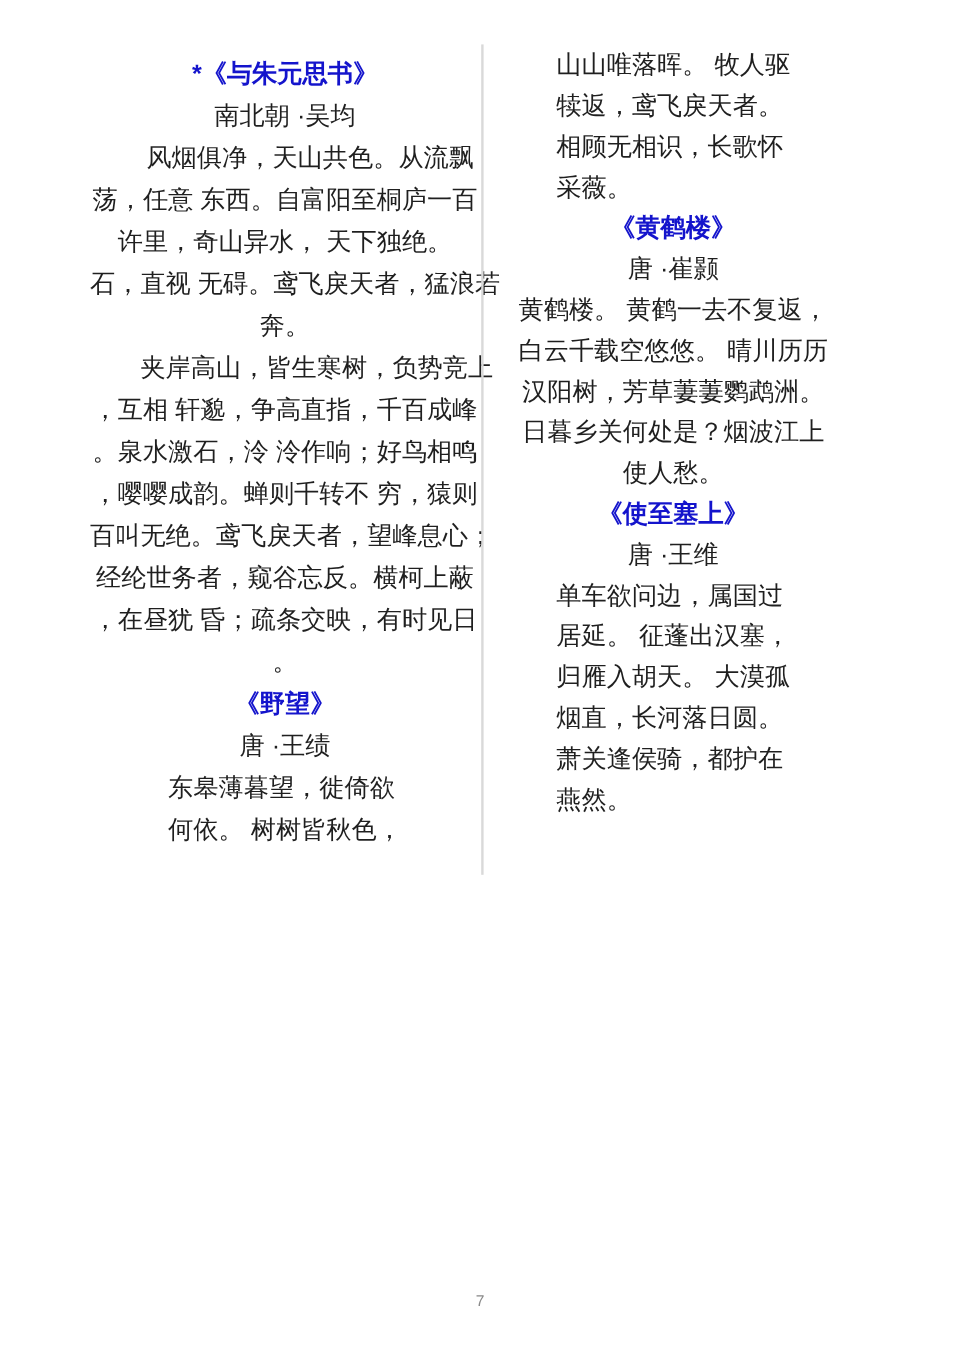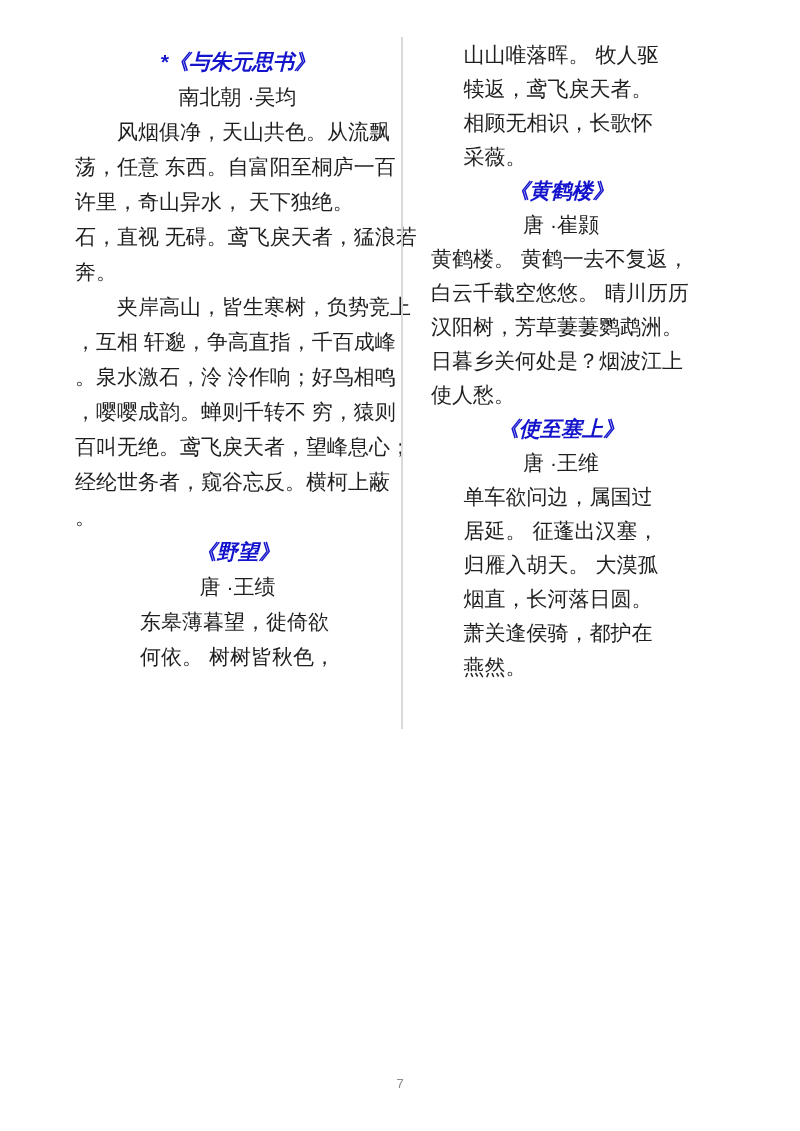--- a/index.html
+++ b/index.html
@@ -38,27 +38,26 @@
     left: 401px;
     top: 37px;
     width: 2px;
     height: 692px;
     background: var(--divider, #d9d9d9);
   }
   .section-title {
     text-align: center;
     font-weight: bold;
     color: var(--title-blue, #1414cc);
-    font-style: italic;
   }
   .section-author {
     text-align: center;
   }
   .para {
-    text-align: left;
+    text-align: center;
   }
   .poem {
     text-align: center;
   }
   .poem-inner {
     display: inline-block;
     text-align: left;
   }
   .text-line {
     white-space: pre;
@@ -90,20 +89,21 @@
         <div class="text-line">石，直视 无碍。鸢飞戾天者，猛浪若</div>
         <div class="text-line">奔。</div>
       </div>
       <div class="para">
         <div class="text-line">　　夹岸高山，皆生寒树，负势竞上</div>
         <div class="text-line">，互相 轩邈，争高直指，千百成峰</div>
         <div class="text-line">。泉水激石，泠 泠作响；好鸟相鸣</div>
         <div class="text-line">，嘤嘤成韵。蝉则千转不 穷，猿则</div>
         <div class="text-line">百叫无绝。鸢飞戾天者，望峰息心；</div>
         <div class="text-line">经纶世务者，窥谷忘反。横柯上蔽</div>
+        <div class="text-line">，在昼犹 昏；疏条交映，有时见日</div>
         <div class="text-line">。</div>
       </div>
       <div class="section-title">《野望》</div>
       <div class="section-author">唐 ·王绩</div>
       <div class="poem"><div class="poem-inner"><div class="text-line">东皋薄暮望，徙倚欲</div><div class="text-line">何依。 树树皆秋色，</div></div></div>
     </div>
   <div class="column-divider"></div>
   <div class="column column-right">
       <div class="poem"><div class="poem-inner"><div class="text-line">山山唯落晖。 牧人驱</div><div class="text-line">犊返，鸢飞戾天者。</div><div class="text-line">相顾无相识，长歌怀</div><div class="text-line">采薇。</div></div></div>
       <div class="section-title">《黄鹤楼》</div>

